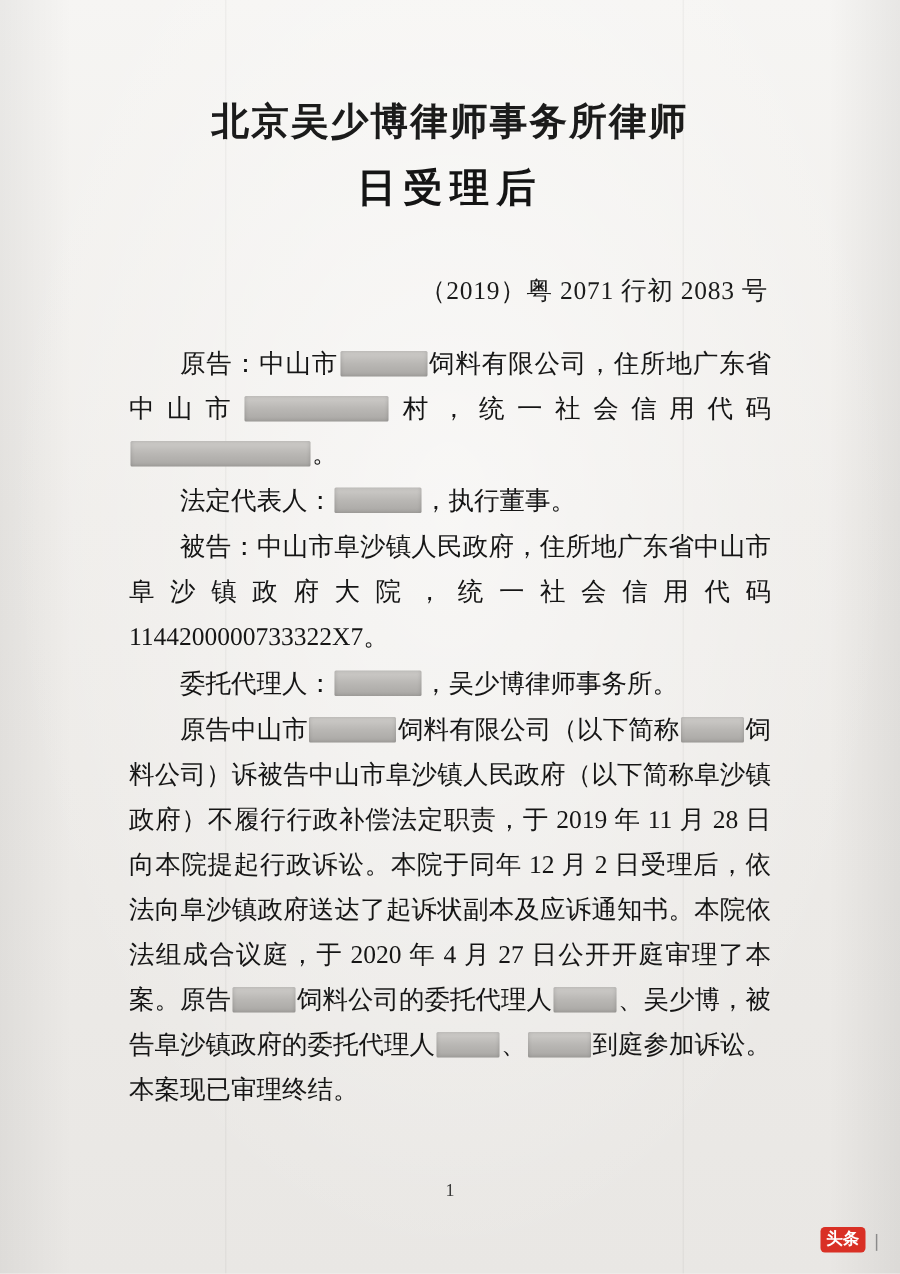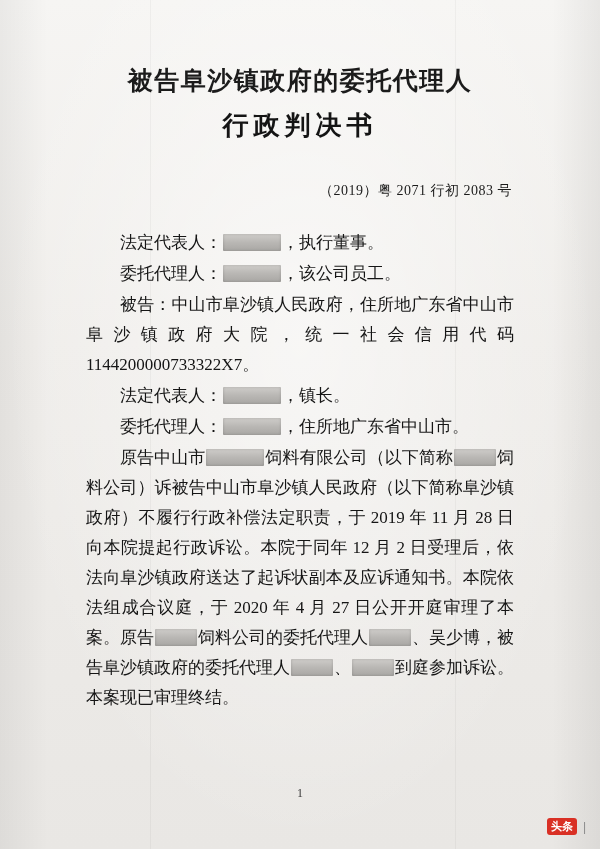--- a/index.html
+++ b/index.html
@@ -56,21 +56,21 @@
     text-align: center;
     font-size: 26px;
     font-weight: bold;
     letter-spacing: 5px;
     color: #141414;
   }
   .case-no {
     position: absolute;
     top: 182px;
     right: 88px;
-    font-size: 14px;
+    font-size: 17px;
     color: #1b1b1b;
     letter-spacing: 0.5px;
   }
   .body-block {
     position: absolute;
     top: 228px;
     left: 86px;
     width: 428px;
     font-size: 17px;
     line-height: 30px;
@@ -142,32 +142,31 @@
 </style>
 </head>
 <body>
 
 <div id="page">
   <div class="crease" style="left:150px;"></div>
   <div class="crease" style="left:455px;"></div>
 
   <div class="doc">
 
-    <div class="court-title">被告阜沙镇政府的委托代理人</div>
+    <div class="court-title">北京吴少博律师事务所律师</div>
 
-    <div class="doc-title">行政判决书</div>
+    <div class="doc-title">日受理后</div>
 
     <div class="case-no">（2019）粤 2071 行初 2083 号</div>
 
     <div class="body-block" id="body-block">
+        <div class="para"><span>原告：</span><span>中山市</span><span class="redact r-md"></span><span>饲料有限公司，住所地广东省中山市</span><span class="redact r-xl"></span><span>村，统一社会信用代码</span><span class="redact r-xxl"></span><span>。</span></div>
         <div class="para"><span>法定代表人：</span><span class="redact r-md"></span><span>，执行董事。</span></div>
-        <div class="para"><span>委托代理人：</span><span class="redact r-md"></span><span>，该公司员工。</span></div>
         <div class="para"><span>被告：中山市阜沙镇人民政府，住所地广东省中山市阜沙镇政府大院，统一社会信用代码 1144200000733322X7。</span></div>
-        <div class="para"><span>法定代表人：</span><span class="redact r-md"></span><span>，镇长。</span></div>
-        <div class="para"><span>委托代理人：</span><span class="redact r-md"></span><span>，住所地广东省中山市。</span></div>
+        <div class="para"><span>委托代理人：</span><span class="redact r-md"></span><span>，吴少博律师事务所。</span></div>
         <div class="para"><span>原告中山市</span><span class="redact r-md"></span><span>饲料有限公司（以下简称</span><span class="redact r-sm"></span><span>饲料公司）诉被告中山市阜沙镇人民政府（以下简称阜沙镇政府）不履行行政补偿法定职责，于 2019 年 11 月 28 日向本院提起行政诉讼。本院于同年 12 月 2 日受理后，依法向阜沙镇政府送达了起诉状副本及应诉通知书。本院依法组成合议庭，于 2020 年 4 月 27 日公开开庭审理了本案。原告</span><span class="redact r-sm"></span><span>饲料公司的委托代理人</span><span class="redact r-sm"></span><span>、吴少博，被告阜沙镇政府的委托代理人</span><span class="redact r-sm"></span><span>、</span><span class="redact r-sm"></span><span>到庭参加诉讼。本案现已审理终结。</span></div>
       </div>
 
     <div class="page-num">1</div>
   </div>
 
   <div class="watermark">
     <span class="wm-logo">头条</span>
     <span class="wm-sep">|</span>
   </div>

